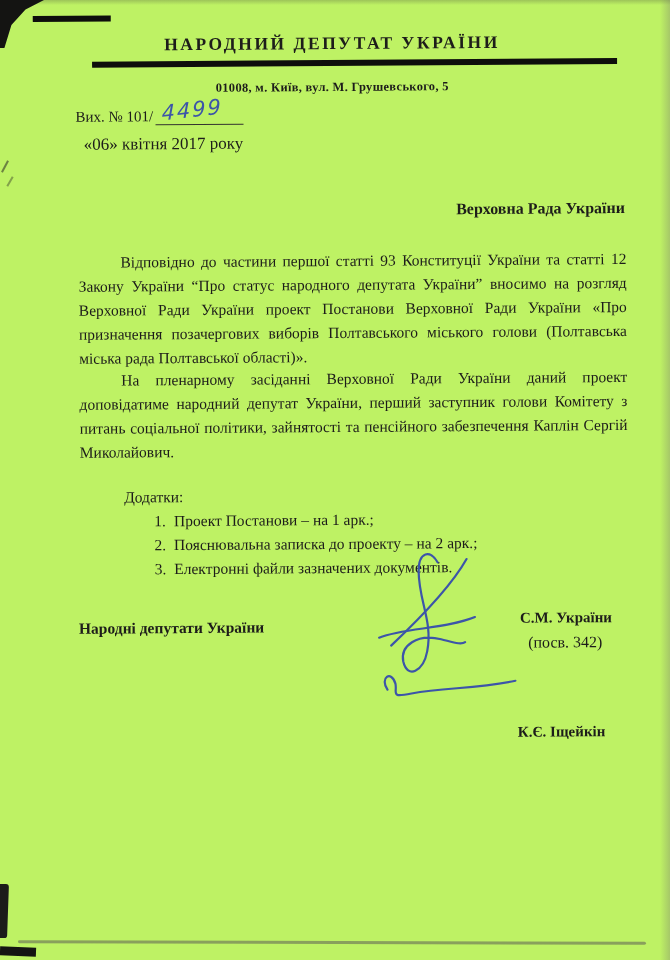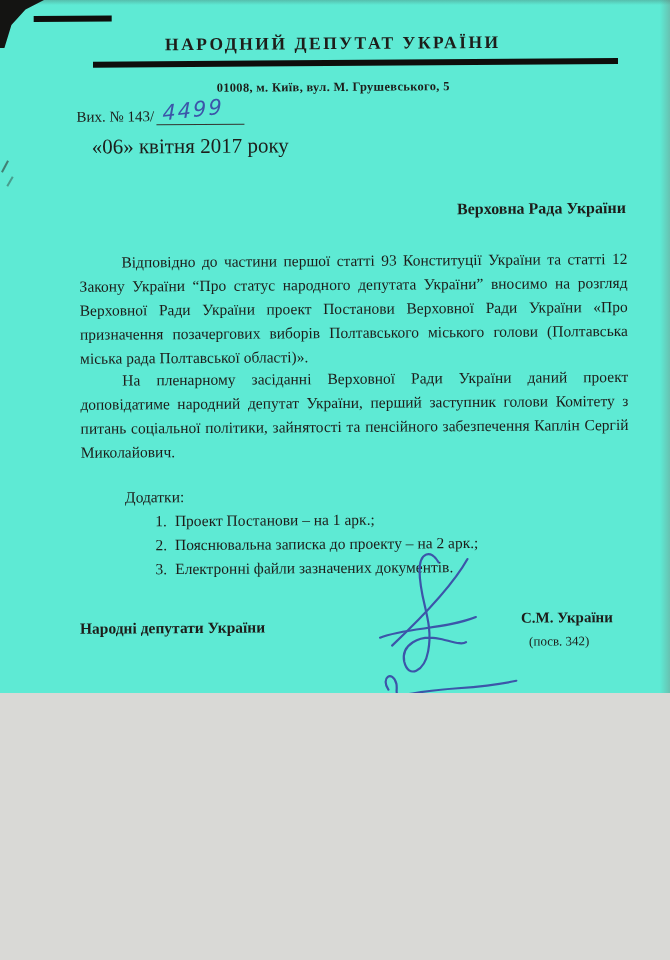--- a/index.html
+++ b/index.html
@@ -4,22 +4,22 @@
 <style>
   * { box-sizing: border-box; }
   html, body { margin: 0; padding: 0; }
   body {
     width: 670px; height: 960px;
     background: #d9d9d6;
     font-family: "Liberation Serif", "DejaVu Serif", serif;
     color: #1d1d1a;
   }
   .page {
-    position: relative; width: 670px; height: 693px;
-    background: #5eead4; overflow: hidden;
+    position: relative; width: 670px; height: 960px;
+    background: #bef264; overflow: hidden;
   }
   
   .top-band { position:absolute; top:0; left:0; right:0; height:5px;
     background: linear-gradient(to bottom, rgba(60,60,55,.25), rgba(0,0,0,0)); }
   .right-band { position:absolute; top:0; right:0; bottom:0; width:10px;
     background: linear-gradient(to left, rgba(120,120,112,.35), rgba(0,0,0,0)); }
   .corner-tl { position:absolute; left:0; top:0; width:44px; height:48px; background:#141412;
     clip-path: polygon(0 0, 100% 0, 58% 20%, 26% 52%, 10% 100%, 0 100%); }
   .crease-a { position:absolute; left:4px; top:160px; width:2px; height:13px;
     background: rgba(40,40,36,.55); transform: rotate(28deg); }
@@ -42,37 +42,37 @@
   .address { position:absolute; top:80px; left:0; right:0; text-align:center;
     font-size:12.5px; font-weight:700; letter-spacing:.3px; }
 
   .ref-line { position:absolute; left:78px; top:106px; font-size:15px; }
   .ref-underline { display:inline-block; width:88px; height:18px; position:relative;
     border-bottom:1.6px solid #34342f; vertical-align:bottom; margin-left:2px; }
   .hand-number { position:absolute; left:6px; top:-9px;
     font-family:"DejaVu Sans", sans-serif; font-style:italic;
     color:#3c55a9; font-size:21px; letter-spacing:2px;
     transform: rotate(-6deg) skewX(-6deg); }
-  .date-line { position:absolute; left:93px; top:133px; font-size:21px; }
+  .date-line { position:absolute; left:86px; top:133px; font-size:17px; }
 
   .recipient { position:absolute; left:458px; top:201px; font-size:16px; font-weight:700; }
 
   .para { position:absolute; left:80px; width:548px; font-size:15.5px;
     line-height:24px; text-align:justify; text-indent:42px; }
   .para1 { top:249px; }
   .para2 { top:367px; }
 
   .attachments { position:absolute; left:124px; top:484px; font-size:15.5px; line-height:24px; }
   .attach-items { margin-left:30px; }
   .attach-item { display:flex; gap:8px; }
 
   .deputies-label { position:absolute; left:78px; top:618px; font-size:15.5px; font-weight:700; }
 
   .signer1-name { position:absolute; left:519px; top:611px; font-size:15px; font-weight:700; }
-  .signer1-note { position:absolute; left:527px; top:635px; font-size:13px; }
+  .signer1-note { position:absolute; left:527px; top:635px; font-size:16px; }
   .signer2-name { position:absolute; left:516px; top:677px; font-size:15px; font-weight:700;margin-top:48px; }
 
   .signature-area { position:absolute; left:352px; top:548px; width:190px; height:168px; }
 </style>
 </head>
 <body>
 
 <div class="page">
 
   <div class="top-band"></div>
@@ -85,21 +85,21 @@
   <div class="bottom-black"></div>
 
   <div class="content">
 
     <div class="bar-top-short"></div>
     <div class="title">НАРОДНИЙ ДЕПУТАТ УКРАЇНИ</div>
     <div class="bar-under"></div>
     <div class="address">01008, м. Київ, вул. М. Грушевського, 5</div>
 
     <div class="ref-line">
-      <span>Вих. № 143/</span><span class="ref-underline"><span class="hand-number">4499</span></span>
+      <span>Вих. № 101/</span><span class="ref-underline"><span class="hand-number">4499</span></span>
     </div>
     <div class="date-line">«06» квітня 2017 року</div>
 
     <div class="recipient">Верховна Рада України</div>
 
     <div class="para para1">Відповідно до частини першої статті 93 Конституції України та статті 12 Закону України “Про статус народного депутата України” вносимо на розгляд Верховної Ради України проект Постанови Верховної Ради України «Про призначення позачергових виборів Полтавського міського голови (Полтавська міська рада Полтавської області)».</div>
     <div class="para para2">На пленарному засіданні Верховної Ради України даний проект доповідатиме народний депутат України, перший заступник голови Комітету з питань соціальної політики, зайнятості та пенсійного забезпечення Каплін Сергій Миколайович.</div>
 
     <div class="attachments">
       <div>Додатки:</div>

